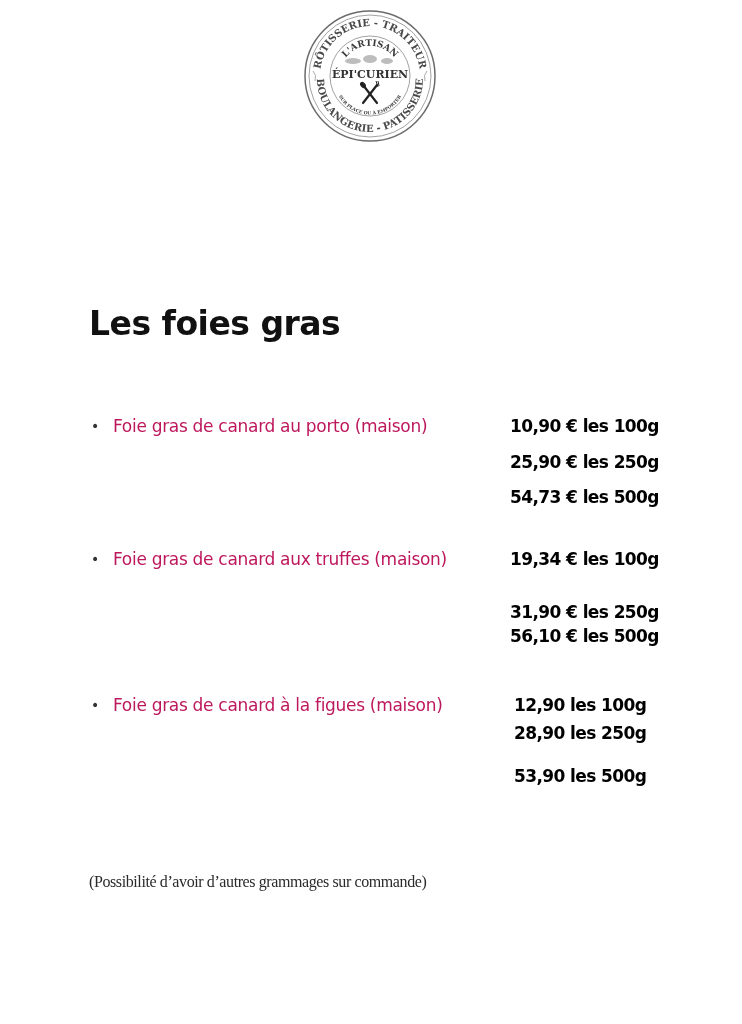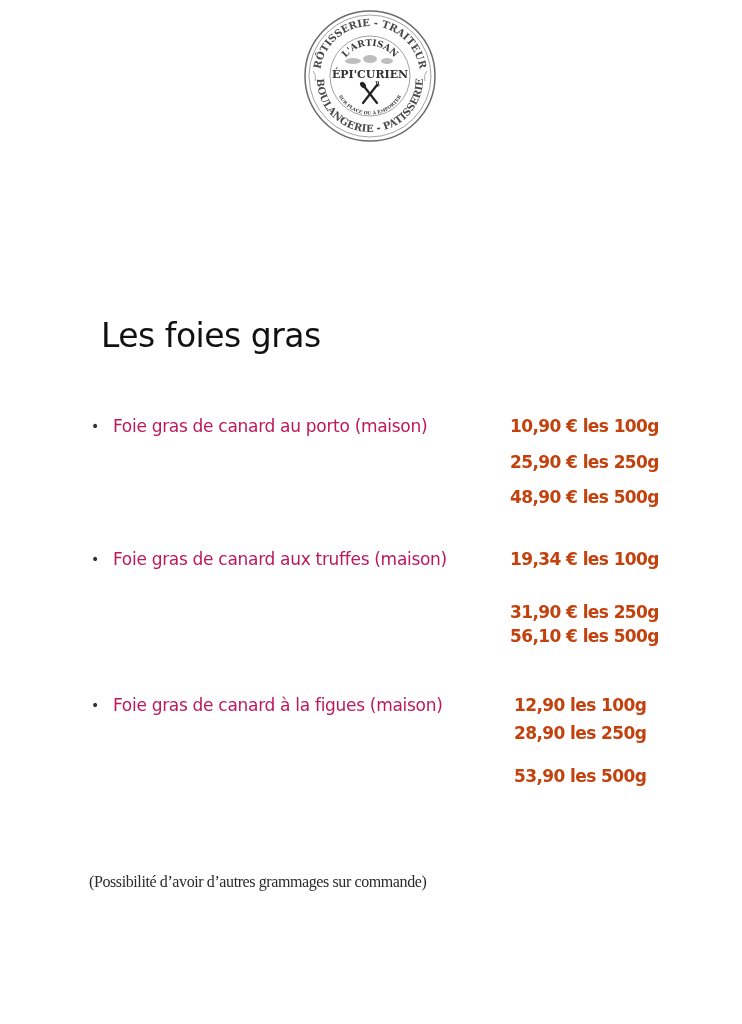--- a/index.html
+++ b/index.html
@@ -6,37 +6,37 @@
     body {
       width: 742px; height: 1024px; position: relative; overflow: hidden;
       font-family: "DejaVu Sans", "Liberation Sans", sans-serif; color: #1a1a1a;
     }
     .logo {
       position: absolute; left: 303px; top: 9px; width: 134px; height: 134px;
     }
     .logo svg { width: 134px; height: 134px; display: block; }
     .title {
       position: absolute; left: 89px; top: 304px;
-      font-family: "DejaVu Sans", sans-serif; font-weight: normal;
+      font-family: "DejaVu Sans", sans-serif; font-weight: bold;
       font-size: 33px; letter-spacing: -0.5px; color: #111;
-      margin: 12px;
+      margin: 0;
     }
     .item {
       position: absolute; left: 0; width: 742px;
     }
     .bullet {
       position: absolute; left: 91px; font-size: 14px; color: #333;
     }
     .item-label {
       position: absolute; left: 113px; font-size: 17px; color: #be185d;
       font-family: "DejaVu Sans", sans-serif; letter-spacing: -0.3px;
       white-space: nowrap;
     }
     .price {
-      position: absolute; font-size: 17px; font-weight: bold; color: #c2410c;
+      position: absolute; font-size: 17px; font-weight: bold; color: #000000;
       font-family: "DejaVu Sans", sans-serif; letter-spacing: -0.6px;
       white-space: nowrap;
     }
     .note {
       position: absolute; left: 89px; top: 873px; font-size: 16px; color: #2a2a2a;
       font-family: Liberation Serif, serif; letter-spacing: -0.4px; white-space: nowrap;
     }
   </style>
 </head>
 <body>
@@ -86,21 +86,21 @@
   </svg>
 </div>
 
 <h1 class="title">Les foies gras</h1>
 
 <div class="item" style="top:416px;">
   <span class="bullet" style="top:2px;">•</span>
   <span class="item-label" style="top:0;">Foie gras de canard au porto (maison)</span>
   <span class="price" style="left:510px;top:0;">10,90 € les 100g</span>
   <span class="price" style="left:510px;top:36px;">25,90 € les 250g</span>
-  <span class="price" style="left:510px;top:71px;">48,90 € les 500g</span>
+  <span class="price" style="left:510px;top:71px;">54,73 € les 500g</span>
 </div>
 
 <div class="item" style="top:549px;">
   <span class="bullet" style="top:2px;">•</span>
   <span class="item-label" style="top:0;">Foie gras de canard aux truffes (maison)</span>
   <span class="price" style="left:510px;top:0;">19,34 € les 100g</span>
   <span class="price" style="left:510px;top:36px;margin-top:17px;">31,90 € les 250g</span>
   <span class="price" style="left:510px;top:77px;">56,10 € les 500g</span>
 </div>
 

